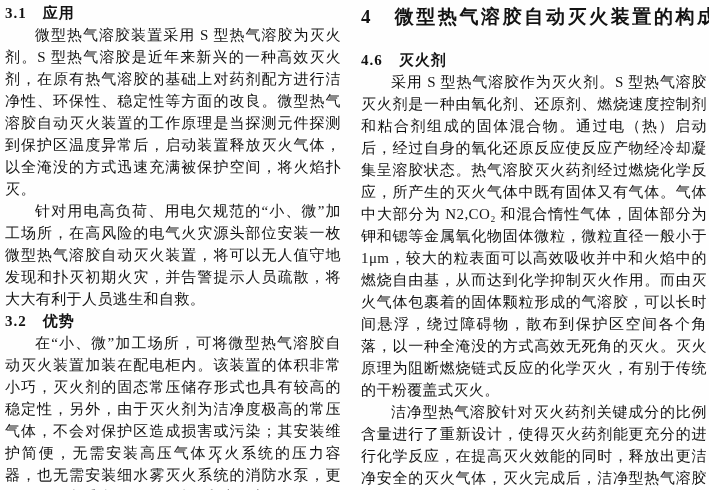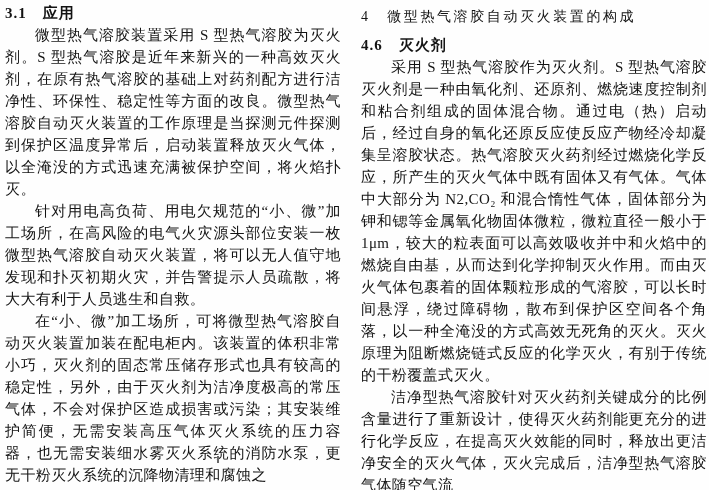--- a/index.html
+++ b/index.html
@@ -19,27 +19,27 @@
     position: absolute;
     top: 2px;
     font-size: 15px;
     line-height: 22px;
     text-align: justify;
     letter-spacing: 0.4px;
   }
   .col-left  { left: 5px;   width: 336px; }
   .col-right { left: 361px; width: 346px; }
   .chapter-heading {
-    font-size: 14px;
-    font-weight: normal;
+    font-size: 19px;
+    font-weight: bold;
     line-height: 26px;
     letter-spacing: 2.6px;
     white-space: nowrap;
     padding-top: 2px;
-    margin-bottom: 4px;
+    margin-bottom: 19px;
   }
   .section-heading {
     font-size: 15px;
     font-weight: bold;
     line-height: 22px;
     letter-spacing: 1px;
   }
   .body-para { text-indent: 2em; }
   .watermark {
     position: absolute;
@@ -58,20 +58,21 @@
 </style>
 </head>
 <body>
 
 <div class="page">
 
   <div class="col col-left">
     <h3 class="section-heading">3.1　应用</h3>
     <p class="body-para">微型热气溶胶装置采用 S 型热气溶胶为灭火剂。S 型热气溶胶是近年来新兴的一种高效灭火剂，在原有热气溶胶的基础上对药剂配方进行洁净性、环保性、稳定性等方面的改良。微型热气溶胶自动灭火装置的工作原理是当探测元件探测到保护区温度异常后，启动装置释放灭火气体，以全淹没的方式迅速充满被保护空间，将火焰扑灭。</p>
     <p class="body-para">针对用电高负荷、用电欠规范的“小、微”加工场所，在高风险的电气火灾源头部位安装一枚微型热气溶胶自动灭火装置，将可以无人值守地发现和扑灭初期火灾，并告警提示人员疏散，将大大有利于人员逃生和自救。</p>
+    <h3 class="section-heading">3.2　优势</h3>
     <p class="body-para">在“小、微”加工场所，可将微型热气溶胶自动灭火装置加装在配电柜内。该装置的体积非常小巧，灭火剂的固态常压储存形式也具有较高的稳定性，另外，由于灭火剂为洁净度极高的常压气体，不会对保护区造成损害或污染；其安装维护简便，无需安装高压气体灭火系统的压力容器，也无需安装细水雾灭火系统的消防水泵，更无干粉灭火系统的沉降物清理和腐蚀之</p>
   </div>
 
   <div class="col col-right">
     <h2 class="chapter-heading">4　微型热气溶胶自动灭火装置的构成</h2>
     <h3 class="section-heading">4.6　灭火剂</h3>
     <p class="body-para">采用 S 型热气溶胶作为灭火剂。S 型热气溶胶灭火剂是一种由氧化剂、还原剂、燃烧速度控制剂和粘合剂组成的固体混合物。通过电（热）启动后，经过自身的氧化还原反应使反应产物经冷却凝集呈溶胶状态。热气溶胶灭火药剂经过燃烧化学反应，所产生的灭火气体中既有固体又有气体。气体中大部分为 N2,CO₂ 和混合惰性气体，固体部分为钾和锶等金属氧化物固体微粒，微粒直径一般小于 1μm，较大的粒表面可以高效吸收并中和火焰中的燃烧自由基，从而达到化学抑制灭火作用。而由灭火气体包裹着的固体颗粒形成的气溶胶，可以长时间悬浮，绕过障碍物，散布到保护区空间各个角落，以一种全淹没的方式高效无死角的灭火。灭火原理为阻断燃烧链式反应的化学灭火，有别于传统的干粉覆盖式灭火。</p>
     <p class="body-para">洁净型热气溶胶针对灭火药剂关键成分的比例含量进行了重新设计，使得灭火药剂能更充分的进行化学反应，在提高灭火效能的同时，释放出更洁净安全的灭火气体，灭火完成后，洁净型热气溶胶气体随空气流</p>
   </div>
 

